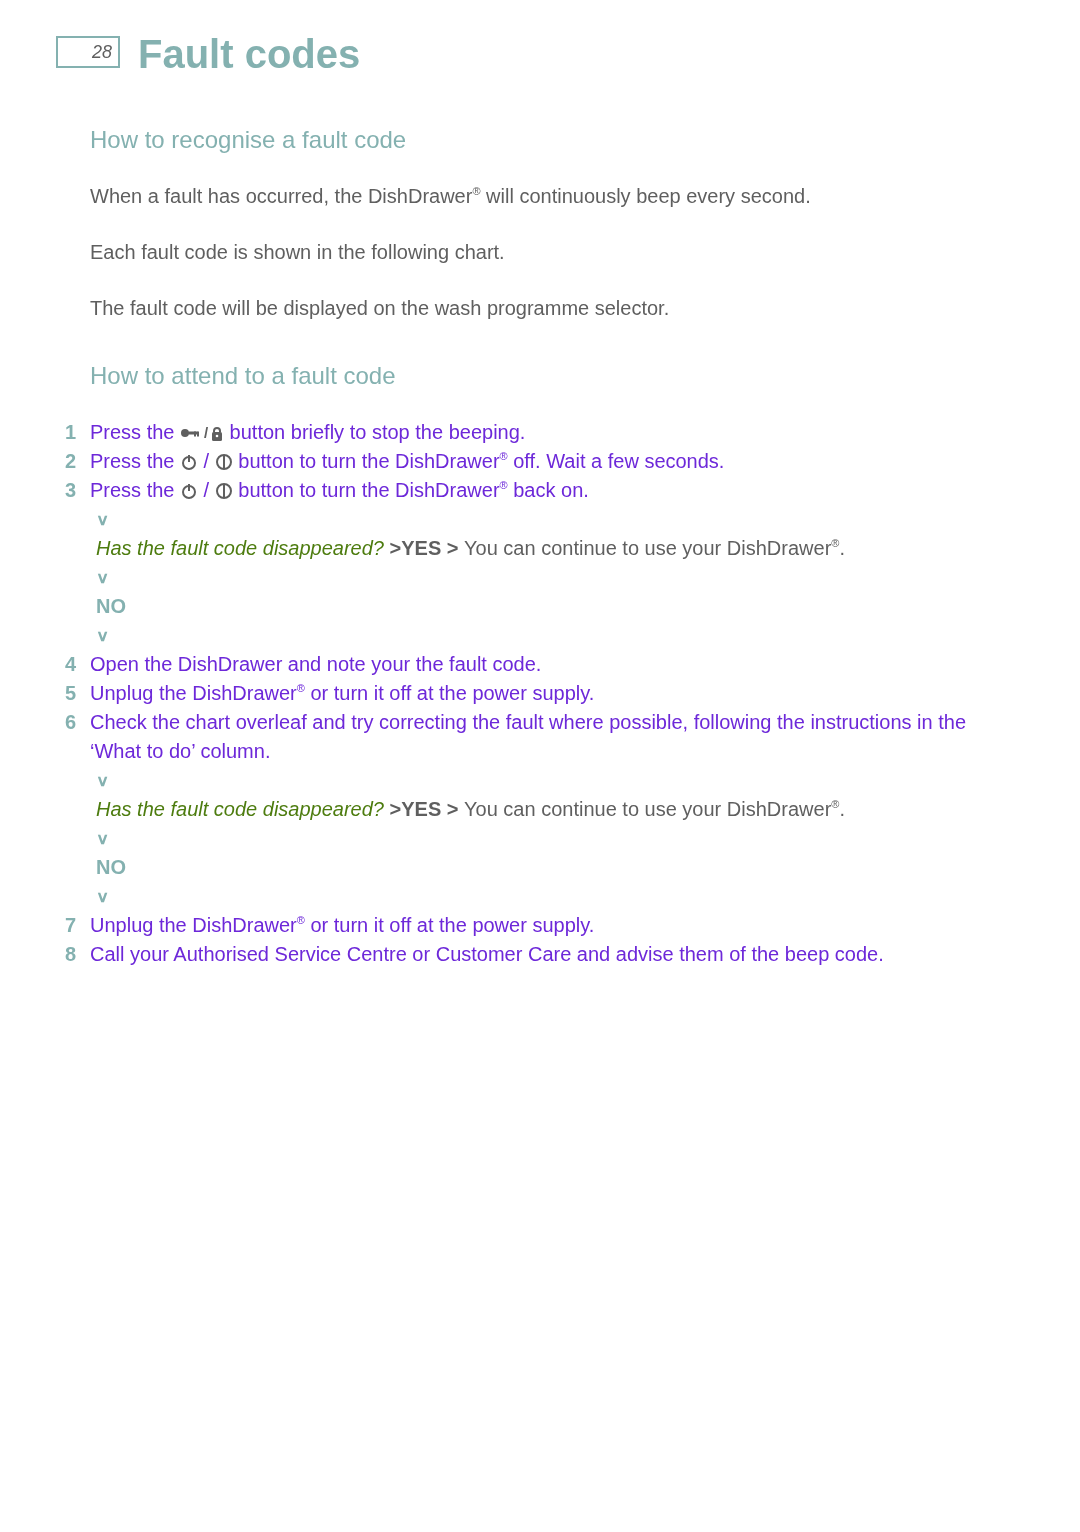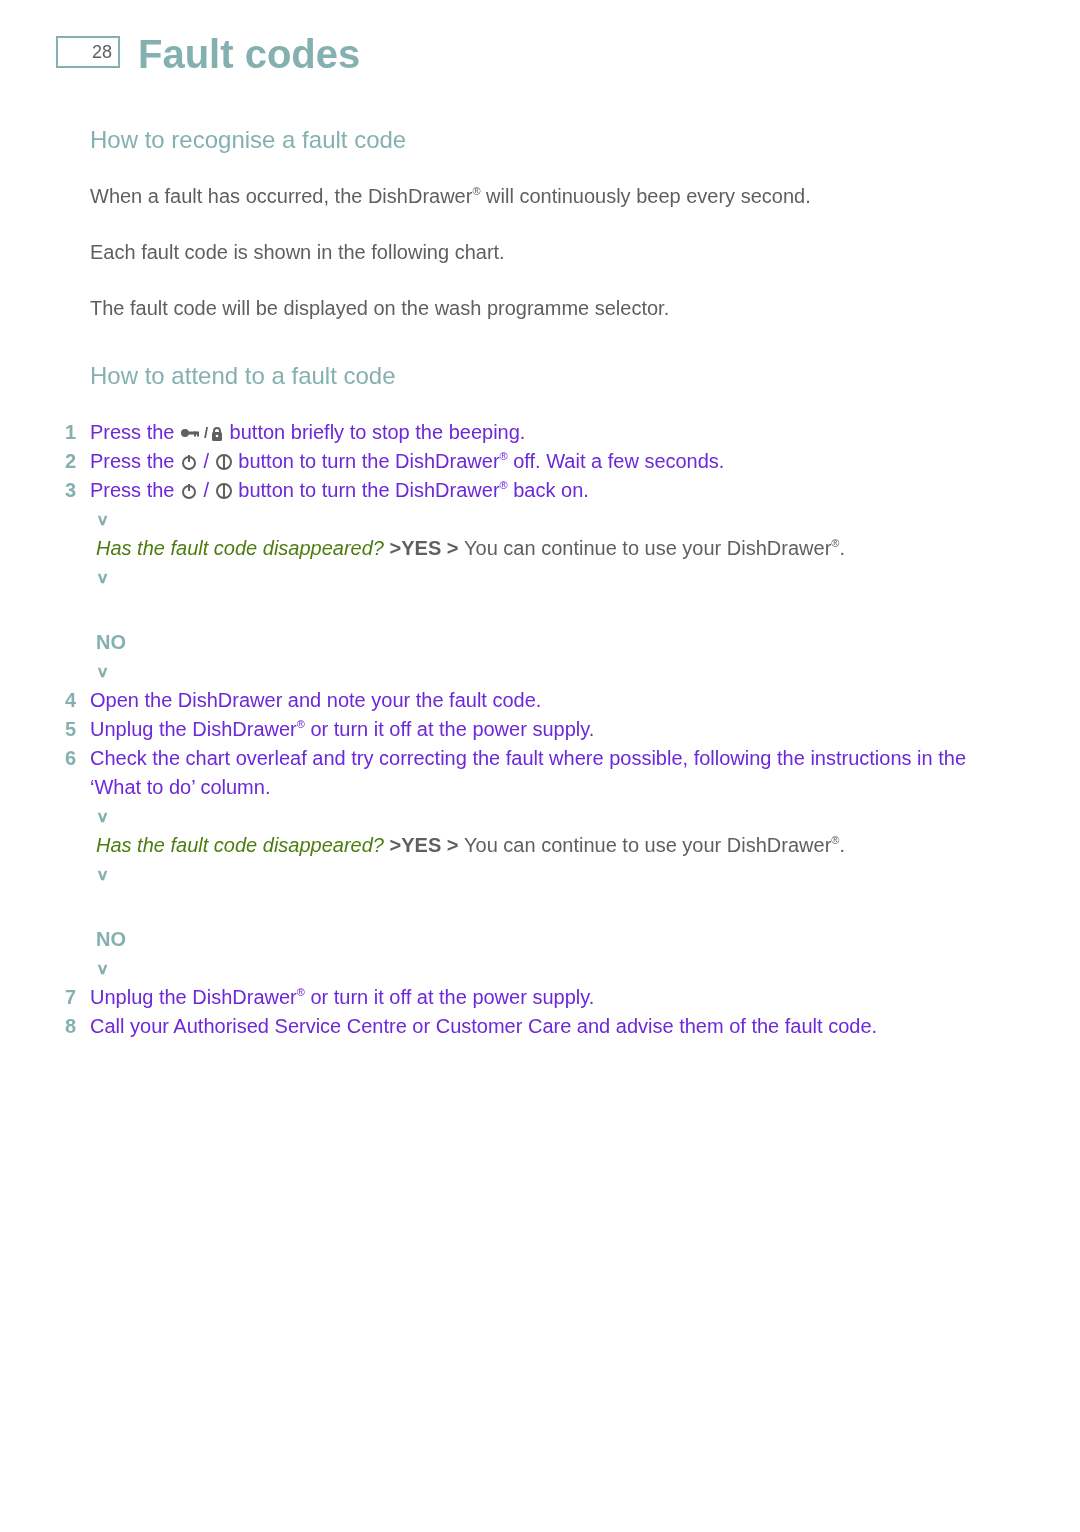--- a/index.html
+++ b/index.html
@@ -28,20 +28,21 @@
     align-items: center;
     justify-content: flex-end;
     border: 2px solid #84b1b0;
     min-width: 44px;
     height: 28px;
     padding: 0 6px 0 10px;
     color: #5f5f5f;
     font-size: 18px;
     font-weight: 500;
     margin-bottom: 6px;
+    font-style: italic;
   }
   .page-title {
     font-size: 40px;
     font-weight: 600;
     color: #84b1b0;
     line-height: 1;
   }
   .section {
     margin-left: 34px;
   }
@@ -102,21 +103,20 @@
     color: #5f5f5f;
   }
   .flow-after {
     font-style: normal;
     color: #5f5f5f;
     text-align: right;
   }
   .flow-no {
     font-weight: 700;
     color: #84b1b0;
-    margin-top: 36px;
   }
   .inline-icon {
     display: inline-flex;
     align-items: center;
     vertical-align: -3px;
   }
   .inline-icon svg { display: block; }
   sup.reg { font-size: 0.55em; vertical-align: super; }
 </style>
 </head>
@@ -251,18 +251,18 @@
     <div class="step-row">
       <div class="step-num">7</div>
       <div class="step-body">
         <span>Unplug the DishDrawer</span><sup class="reg">®</sup><span> or turn it off at the power supply.</span>
       </div>
     </div>
 
     <div class="step-row">
       <div class="step-num">8</div>
       <div class="step-body">
-        <div>Call your Authorised Service Centre or Customer Care and advise them of the fault code.</div>
+        <div>Call your Authorised Service Centre or Customer Care and advise them of the beep code.</div>
       </div>
     </div>
 
   </div>
 </div>
 
 </body></html>

